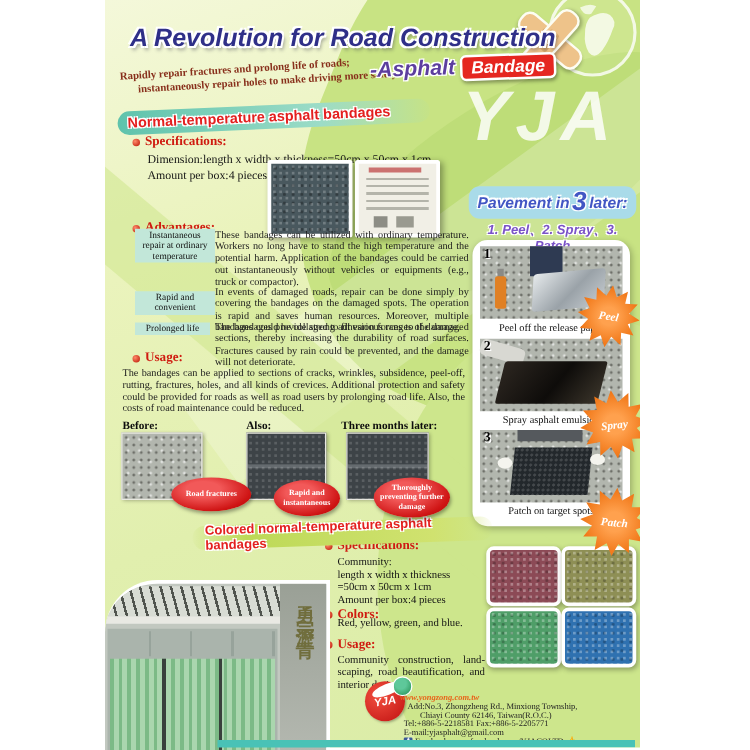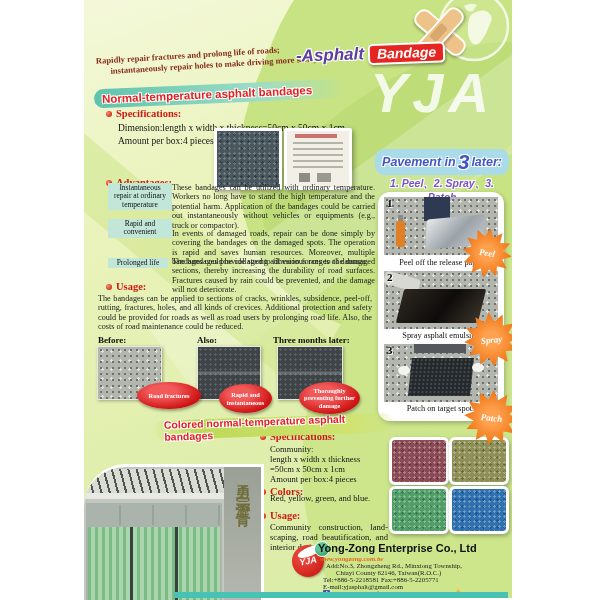--- a/index.html
+++ b/index.html
@@ -57,21 +57,21 @@
   .pkg-red{position:absolute;left:8px;top:3px;width:42px;height:4px;background:#c25252;opacity:.8;}
   .pkg-lines{position:absolute;left:6px;top:11px;width:50px;height:26px;
              background:repeating-linear-gradient(180deg,#b4b4aa 0 2px,transparent 2px 6px);}
   .pkg-sq1{position:absolute;left:12px;bottom:5px;width:11px;height:9px;background:#8d8d85;}
   .pkg-sq2{position:absolute;left:30px;bottom:5px;width:14px;height:9px;background:#9a9a90;}
   .speckle-dark{background-color:#49585e;background-image:radial-gradient(rgba(255,255,255,.22) 1px,transparent 1.4px),radial-gradient(rgba(0,0,0,.32) 1px,transparent 1.4px);background-size:5px 5px,7px 7px;}
   .speckle-light{background-color:#b2b6ae;background-image:radial-gradient(rgba(55,55,50,.55) 1px,transparent 1.3px),radial-gradient(rgba(255,255,255,.6) 1px,transparent 1.3px);background-size:6px 6px,9px 9px;}
   .patchdark{background-color:#3d4347;background-image:radial-gradient(rgba(255,255,255,.15) 1px,transparent 1.3px),linear-gradient(0deg,transparent 46%,rgba(140,146,150,.5) 48% 52%,transparent 54%);background-size:5px 5px,100% 100%;}
   #adv-h{left:22px;top:177px;}
   .adv-label{background:#c2e7d9;color:#101010;font-size:7.5px;line-height:8.4px;text-align:center;padding:1px 2px;}
-  #advl-0{left:24px;top:183px;width:60px;} #advl-1{left:24px;top:219px;width:60px;} #advl-2{left:24px;top:258px;width:56px;}
+  #advl-0{left:24px;top:183px;width:60px;} #advl-1{left:24px;top:233px;width:60px;} #advl-2{left:24px;top:258px;width:56px;}
   #advp-0{left:88px;top:183px;width:203px;} #advp-1{left:88px;top:229px;width:203px;} #advp-2{left:88px;top:257px;width:203px;}
   #usage-h{left:22px;top:281px;}
   #usage-p{left:14px;top:294px;width:274px;}
   .comp-h{font-weight:bold;font-size:9px;color:#0d0d0d;top:335px;}
   #comp-h0{left:14px;} #comp-h1{left:113px;} #comp-h2{left:189px;}
   .comp-photo{top:346px;height:52px;border:1px solid #e8e8e0;box-shadow:1px 1px 3px rgba(0,0,0,.3);}
   #comp-p0{left:13px;width:63px;} #comp-p1{left:113px;width:62px;} #comp-p2{left:193px;width:64px;}
   .oval{border-radius:50%;display:flex;align-items:center;justify-content:center;text-align:center;
         color:#fff;font-weight:bold;font-size:6.4px;line-height:1.12;
         background:radial-gradient(ellipse at 40% 35%,#f25959 25%,#cf1414 70%,#a30606);
@@ -181,20 +181,21 @@
   <div class="abs watermark">YJA</div>
 
   <div class="abs bandage-x">
     <div class="band a">
           <div class="pad"></div>
         </div>
     <div class="band b">
           <div class="pad"></div>
         </div>
   </div>
+  <div class="abs title1 ow2">A Revolution for Road Construction</div>
   <div class="abs subtitle">
     <div>Rapidly repair fractures and prolong life of roads;</div>
     <div class="l2">instantaneously repair holes to make driving more safely.</div>
   </div>
   <div class="abs title2">
     <span class="t2pre ow">-Asphalt</span><span class="t2badge">Bandage</span>
   </div>
 
   <div class="abs ribbon ow" id="ribbon1">Normal-temperature asphalt bandages</div>
   <div class="abs redh" id="spec-h">
@@ -308,21 +309,20 @@
       <div class="sign">勇宗瀝青</div>
     </div>
   </div>
 
   <div class="abs" id="logo">
     <div class="logo-circle"></div>
     <div class="logo-cut"></div>
     <div class="logo-yja">YJA</div>
     <div class="logo-globe"></div>
   </div>
-  <div class="abs" id="company">Yong-Zong Enterprise Co., Ltd</div>
   <div class="abs" id="website">www.yongzong.com.tw</div>
   <div class="abs addr" id="addr1">Add:No.3, Zhongzheng Rd., Minxiong Township,</div>
   <div class="abs addr" id="addr2">Chiayi County 62146, Taiwan(R.O.C.)</div>
   <div class="abs addr" id="telfax">Tel:+886-5-2218581  Fax:+886-5-2205771</div>
   <div class="abs addr" id="email">E-mail:yjasphalt@gmail.com</div>
   <div class="abs addr" id="fbrow">
     <span class="fb-icon">f</span>
     <span>Facebook:www.facebook.com/YJACOLTD</span>
     <span class="thumb">👍</span>
   </div>

